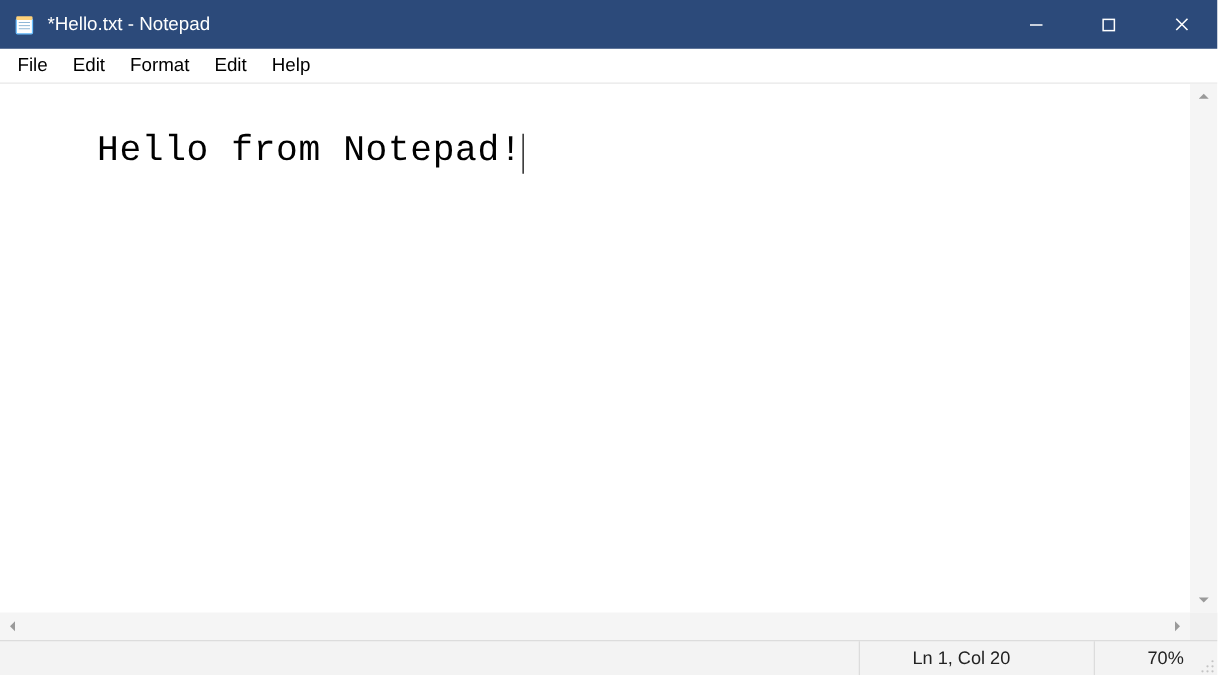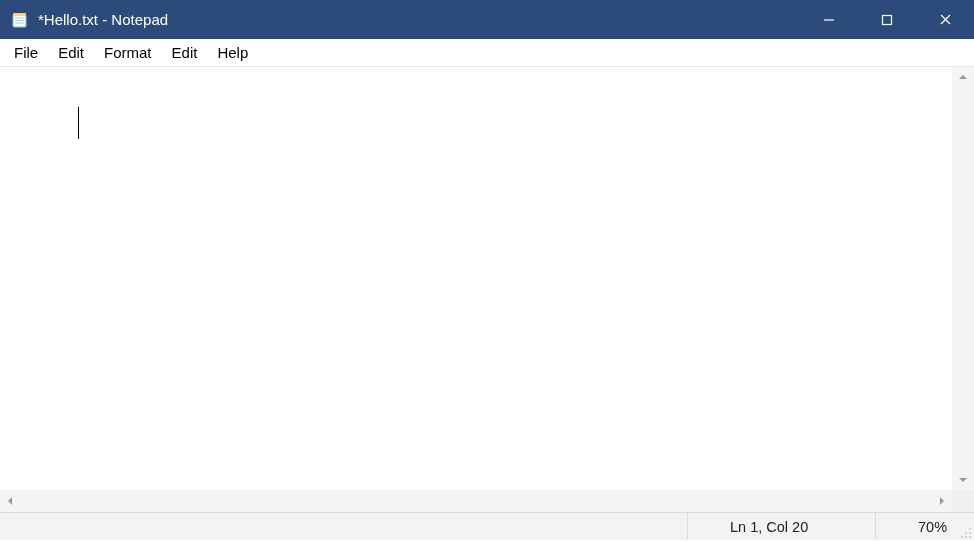--- a/index.html
+++ b/index.html
@@ -190,21 +190,21 @@
   <span class="menu-item">File</span>
   <span class="menu-item">Edit</span>
   <span class="menu-item">Format</span>
   <span class="menu-item">Edit</span>
   <span class="menu-item">Help</span>
 </div>
 <div class="menu-sep"></div>
 
 <div class="editor-wrap">
   <div class="editor">
-    <span class="caret"></span>
+    <span class="editor-text">Hello from Notepad!</span><span class="caret"></span>
   </div>
   <div class="vscroll">
     <div class="arrow">
       <svg width="10" height="10" viewBox="0 0 10 10">
           <path d="M5 3 L9 7 L1 7 Z" fill="#9a9a9a"></path>
         </svg>
     </div>
     <div class="track"></div>
     <div class="arrow">
       <svg width="10" height="10" viewBox="0 0 10 10">

